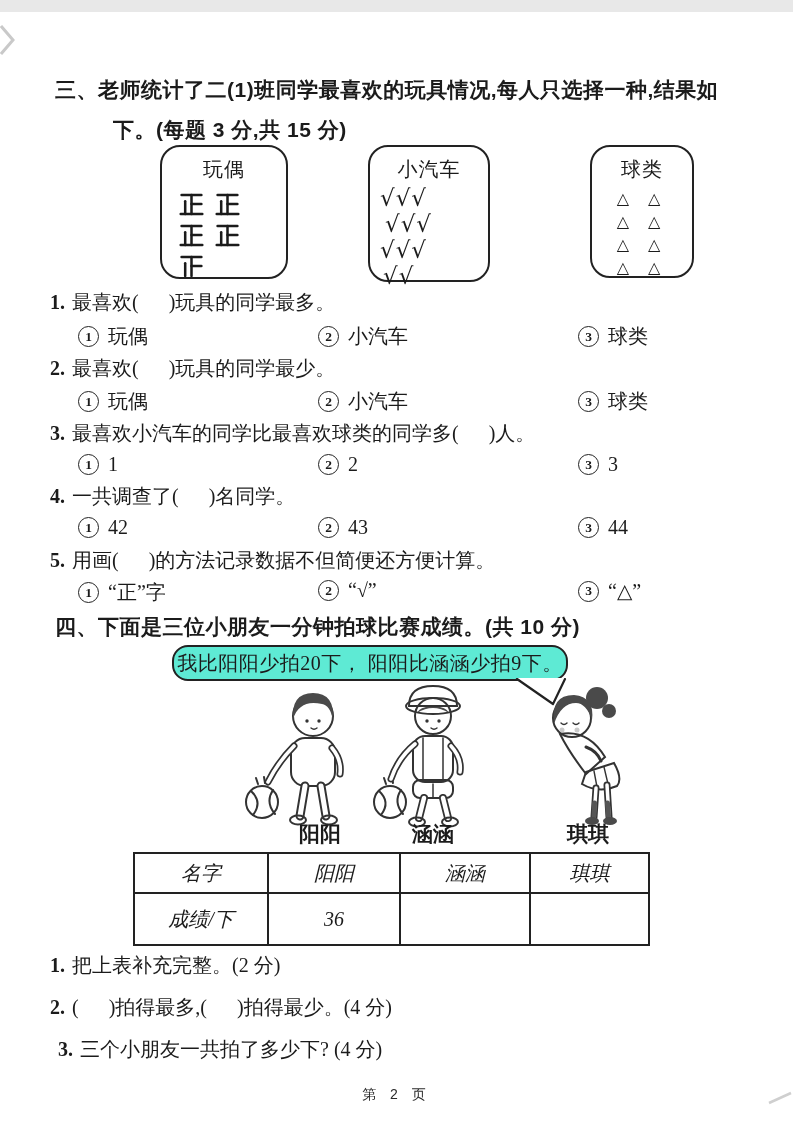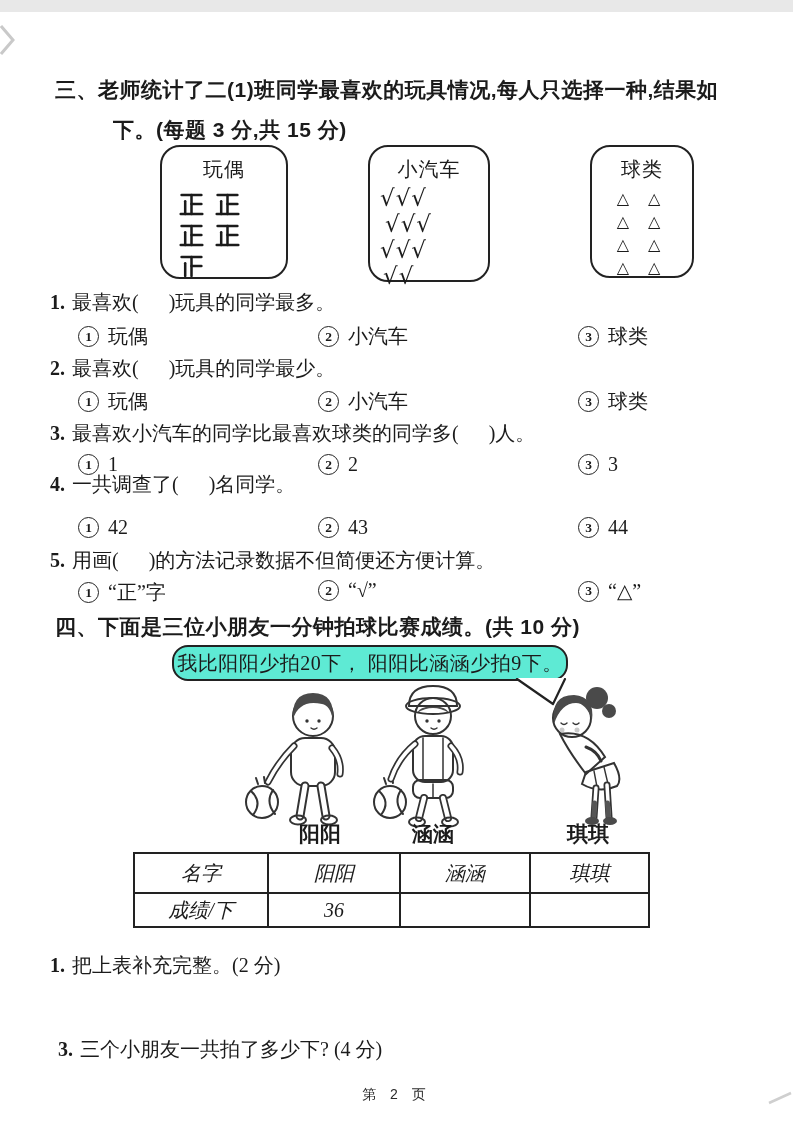--- a/index.html
+++ b/index.html
@@ -123,21 +123,21 @@
     <span class="opt" style="left:578px"><span class="circ">3</span><span>球类</span></span>
   </div>
 
   <div class="abs q" style="left:50px;top:408px"><span class="qnum">3.</span><span>最喜欢小汽车的同学比最喜欢球类的同学多(      )人。</span></div>
   <div class="abs optrow" style="top:441px">
     <span class="opt" style="left:78px"><span class="circ">1</span><span>1</span></span>
     <span class="opt" style="left:318px"><span class="circ">2</span><span>2</span></span>
     <span class="opt" style="left:578px"><span class="circ">3</span><span>3</span></span>
   </div>
 
-  <div class="abs q" style="left:50px;top:459px"><span class="qnum">4.</span><span>一共调查了(      )名同学。</span></div>
+  <div class="abs q" style="left:50px;top:471px"><span class="qnum">4.</span><span>一共调查了(      )名同学。</span></div>
   <div class="abs optrow" style="top:504px">
     <span class="opt" style="left:78px"><span class="circ">1</span><span>42</span></span>
     <span class="opt" style="left:318px"><span class="circ">2</span><span>43</span></span>
     <span class="opt" style="left:578px"><span class="circ">3</span><span>44</span></span>
   </div>
 
   <div class="abs q" style="left:50px;top:535px"><span class="qnum">5.</span><span>用画(      )的方法记录数据不但简便还方便计算。</span></div>
   <div class="abs optrow" style="top:567px">
     <span class="opt" style="left:78px"><span class="circ">1</span><span>“正”字</span></span>
     <span class="opt" style="left:318px"><span class="circ">2</span><span>“√”</span></span>
@@ -230,26 +230,27 @@
   <div class="abs kidname" style="left:588px;top:808px">琪琪</div>
 
   <table class="score abs" style="left:133px;top:840px">
     <tbody>
         <tr style="height:40px">
       <td style="width:132px">名字</td>
       <td style="width:130px">阳阳</td>
       <td style="width:128px">涵涵</td>
       <td style="width:117px">琪琪</td>
     </tr>
-    <tr style="height:34px">
+    <tr style="height:52px">
       <td>成绩/下</td>
       <td>36</td>
       <td></td>
       <td></td>
     </tr>
   </tbody>
     </table>
 
   <div class="abs q" style="left:50px;top:940px"><span class="qnum">1.</span><span>把上表补充完整。(2 分)</span></div>
+  <div class="abs q" style="left:50px;top:982px"><span class="qnum">2.</span><span>(      )拍得最多,(      )拍得最少。(4 分)</span></div>
   <div class="abs q" style="left:58px;top:1024px"><span class="qnum">3.</span><span>三个小朋友一共拍了多少下? (4 分)</span></div>
 
   <div class="abs footer" style="top:1074px">第 2 页</div>
 </div>
 
 </body></html>

